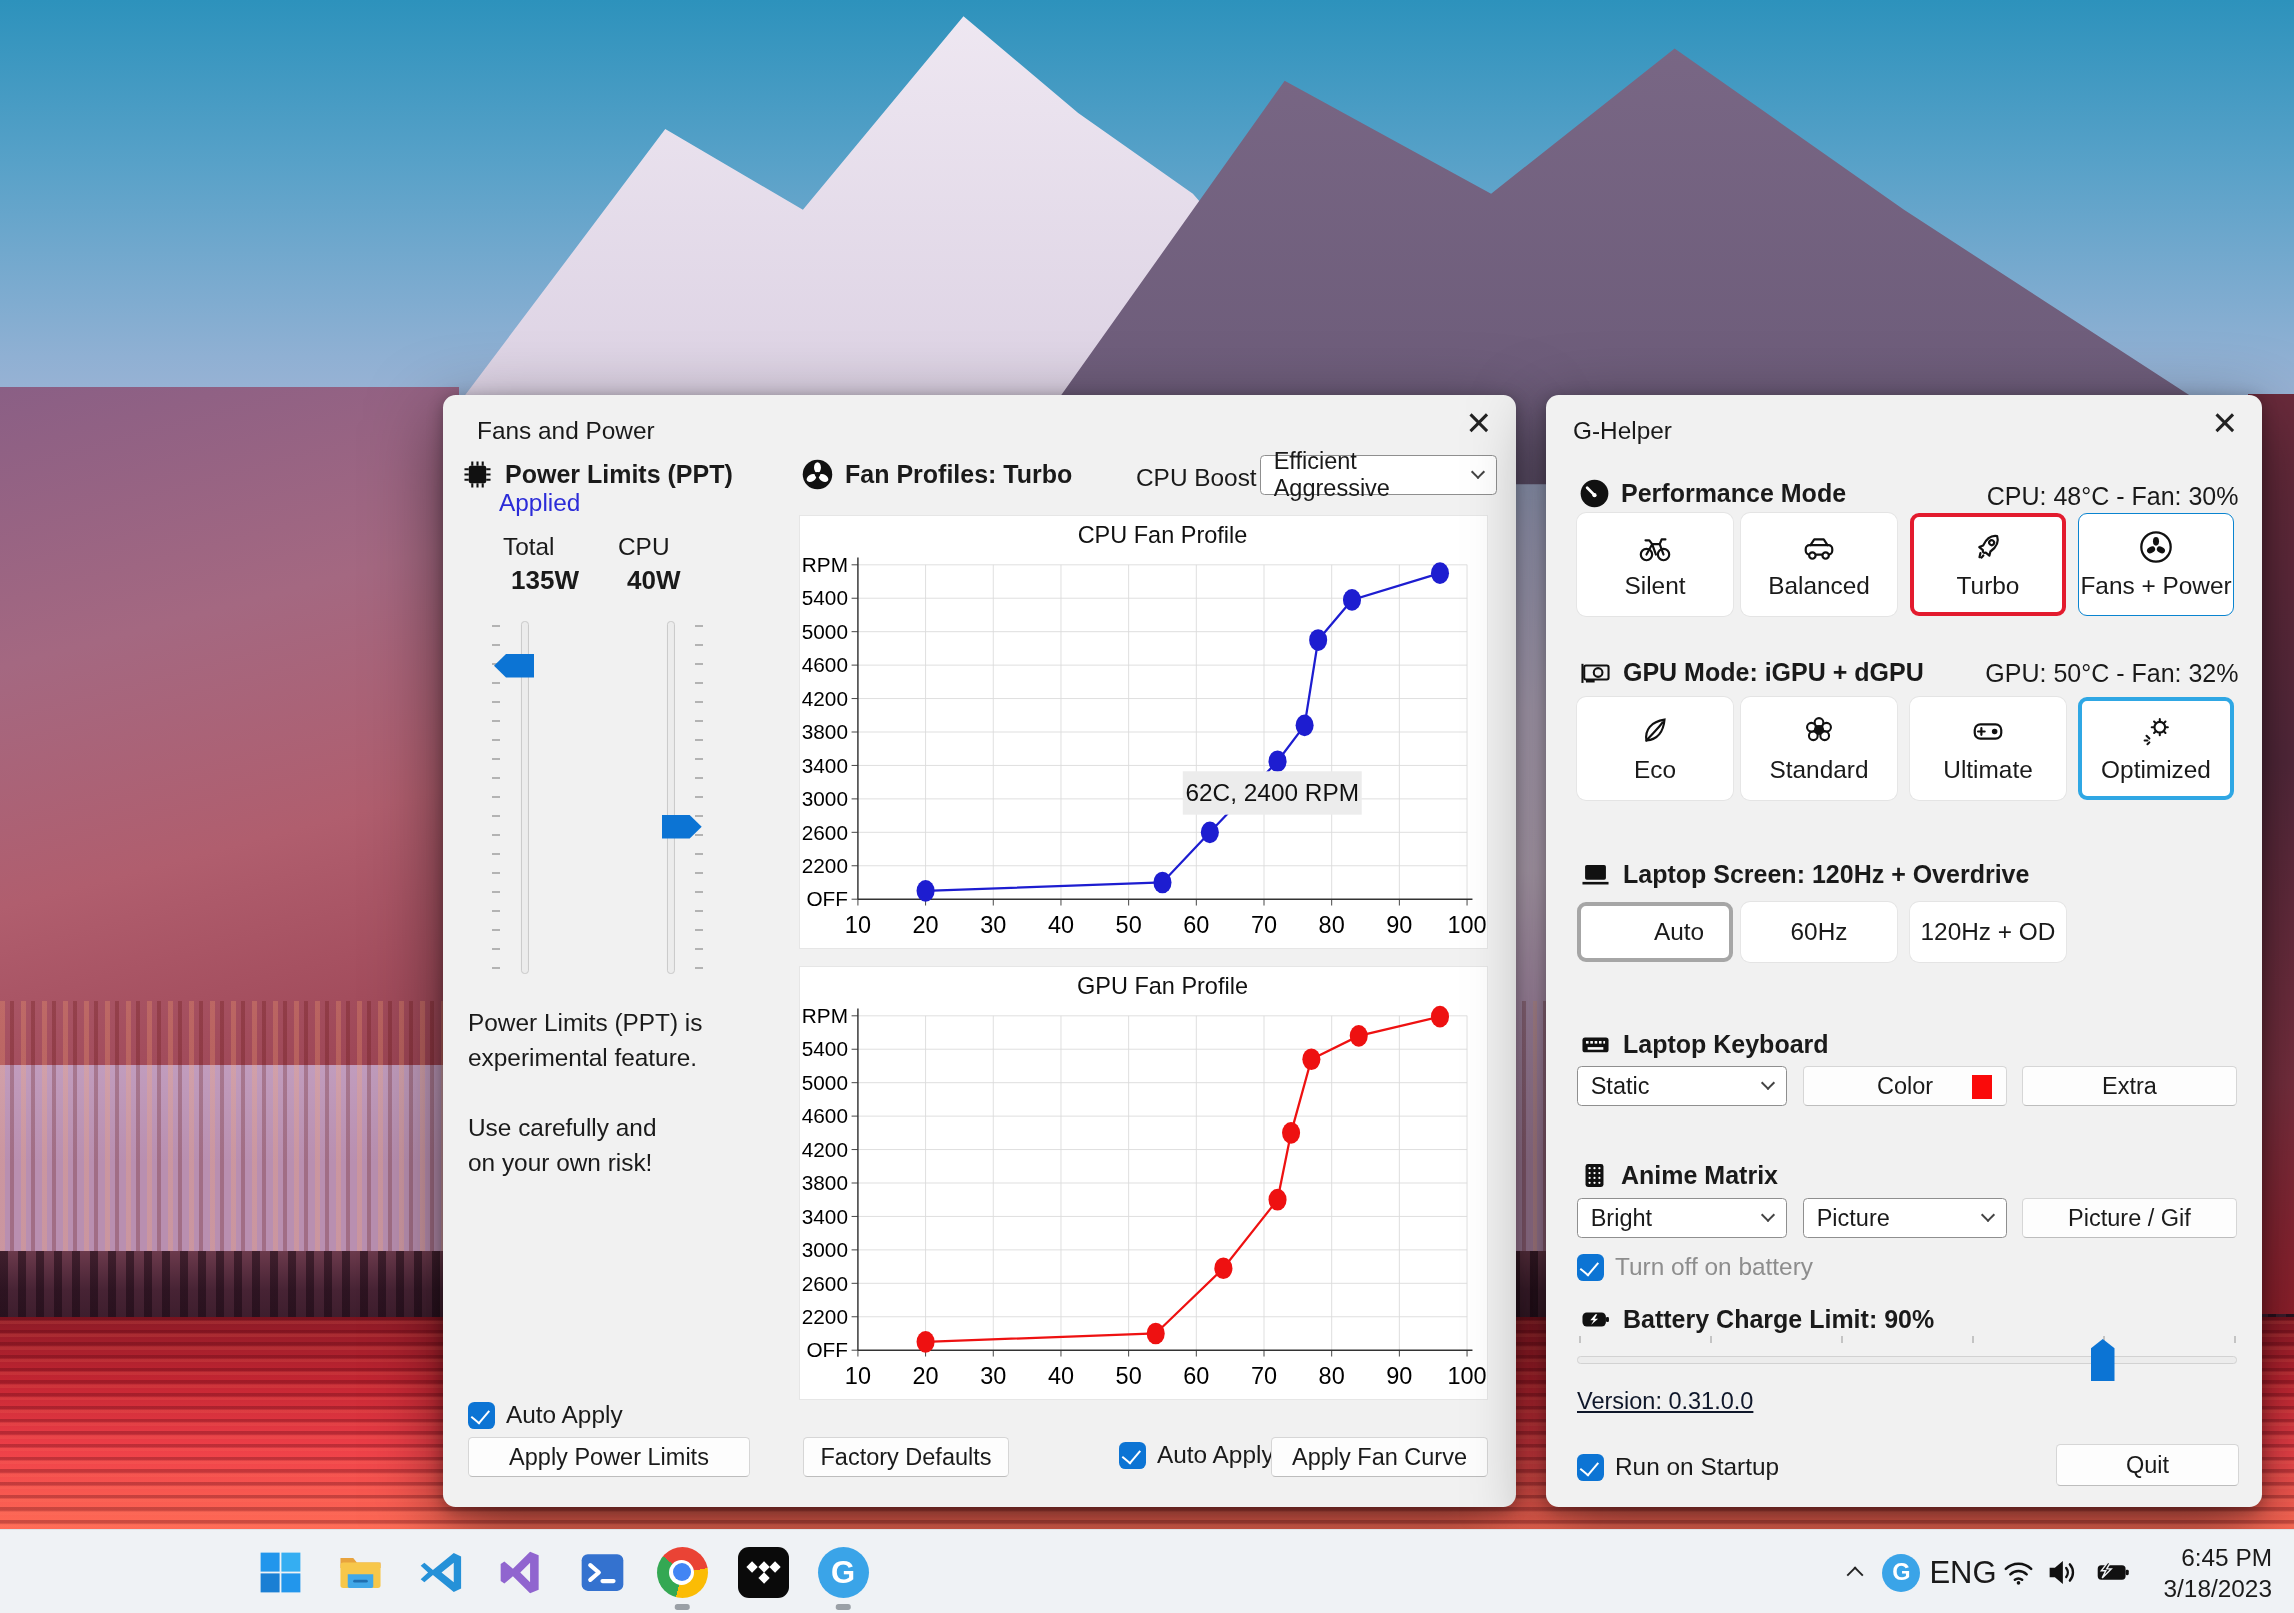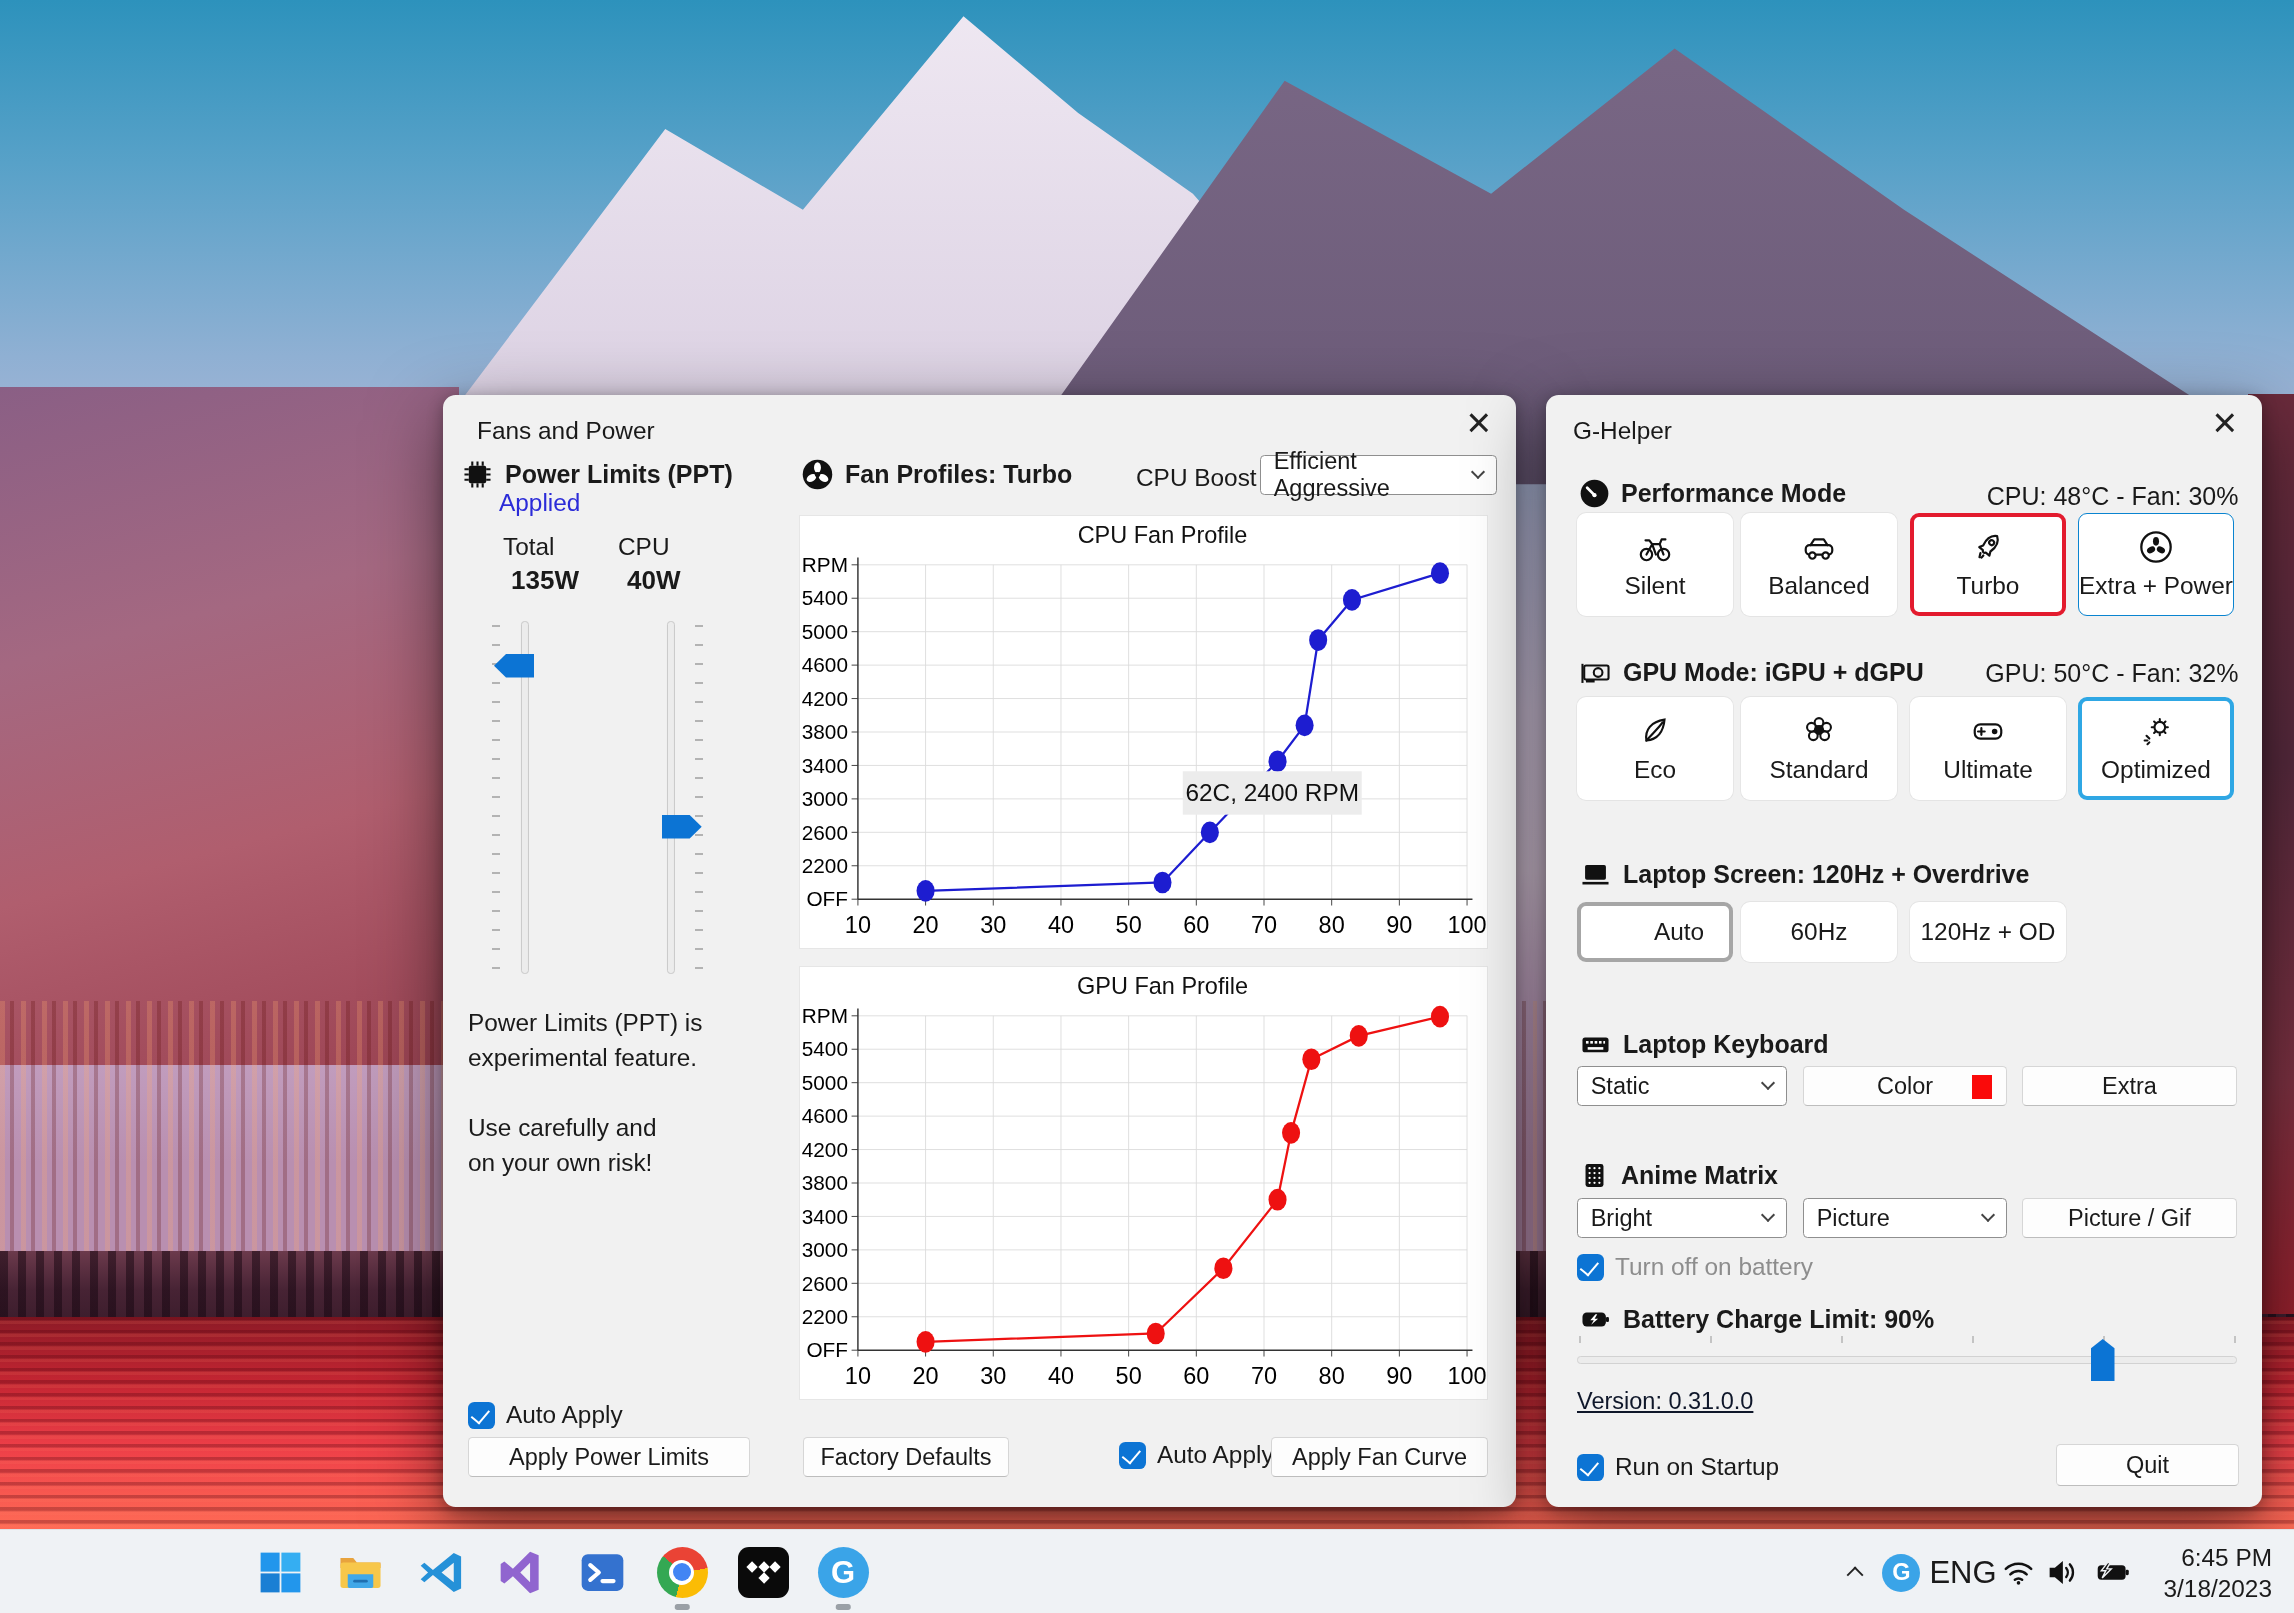--- a/index.html
+++ b/index.html
@@ -416,21 +416,21 @@
       <span class="icon">
         <svg width="36" height="36" viewBox="0 0 38 38">
             <circle cx="19" cy="19" r="15.5" fill="none" stroke="#111" stroke-width="2.4"></circle>
           <g fill="#111">
               <ellipse cx="19" cy="13" rx="3.2" ry="4.6"></ellipse>
               <ellipse cx="19" cy="13" rx="3.2" ry="4.6" transform="rotate(120 19 19)"></ellipse>
               <ellipse cx="19" cy="13" rx="3.2" ry="4.6" transform="rotate(240 19 19)"></ellipse>
             </g>
           </svg>
       </span>
-      <span>Extra + Power</span>
+      <span>Fans + Power</span>
     </div>
 
     <div class="sect-h" style="left:33px;top:261px;">
       <span class="icon">
         <svg width="33" height="33" viewBox="0 0 38 38" fill="none" stroke="#111" stroke-width="2.4">
           <path d="M4 9 V31"></path>
             <rect x="6" y="11" width="28" height="16" rx="2"></rect>
             <circle cx="22" cy="19" r="5"></circle>
             <path d="M8 29 H18" stroke-width="3"></path>
           </svg>

